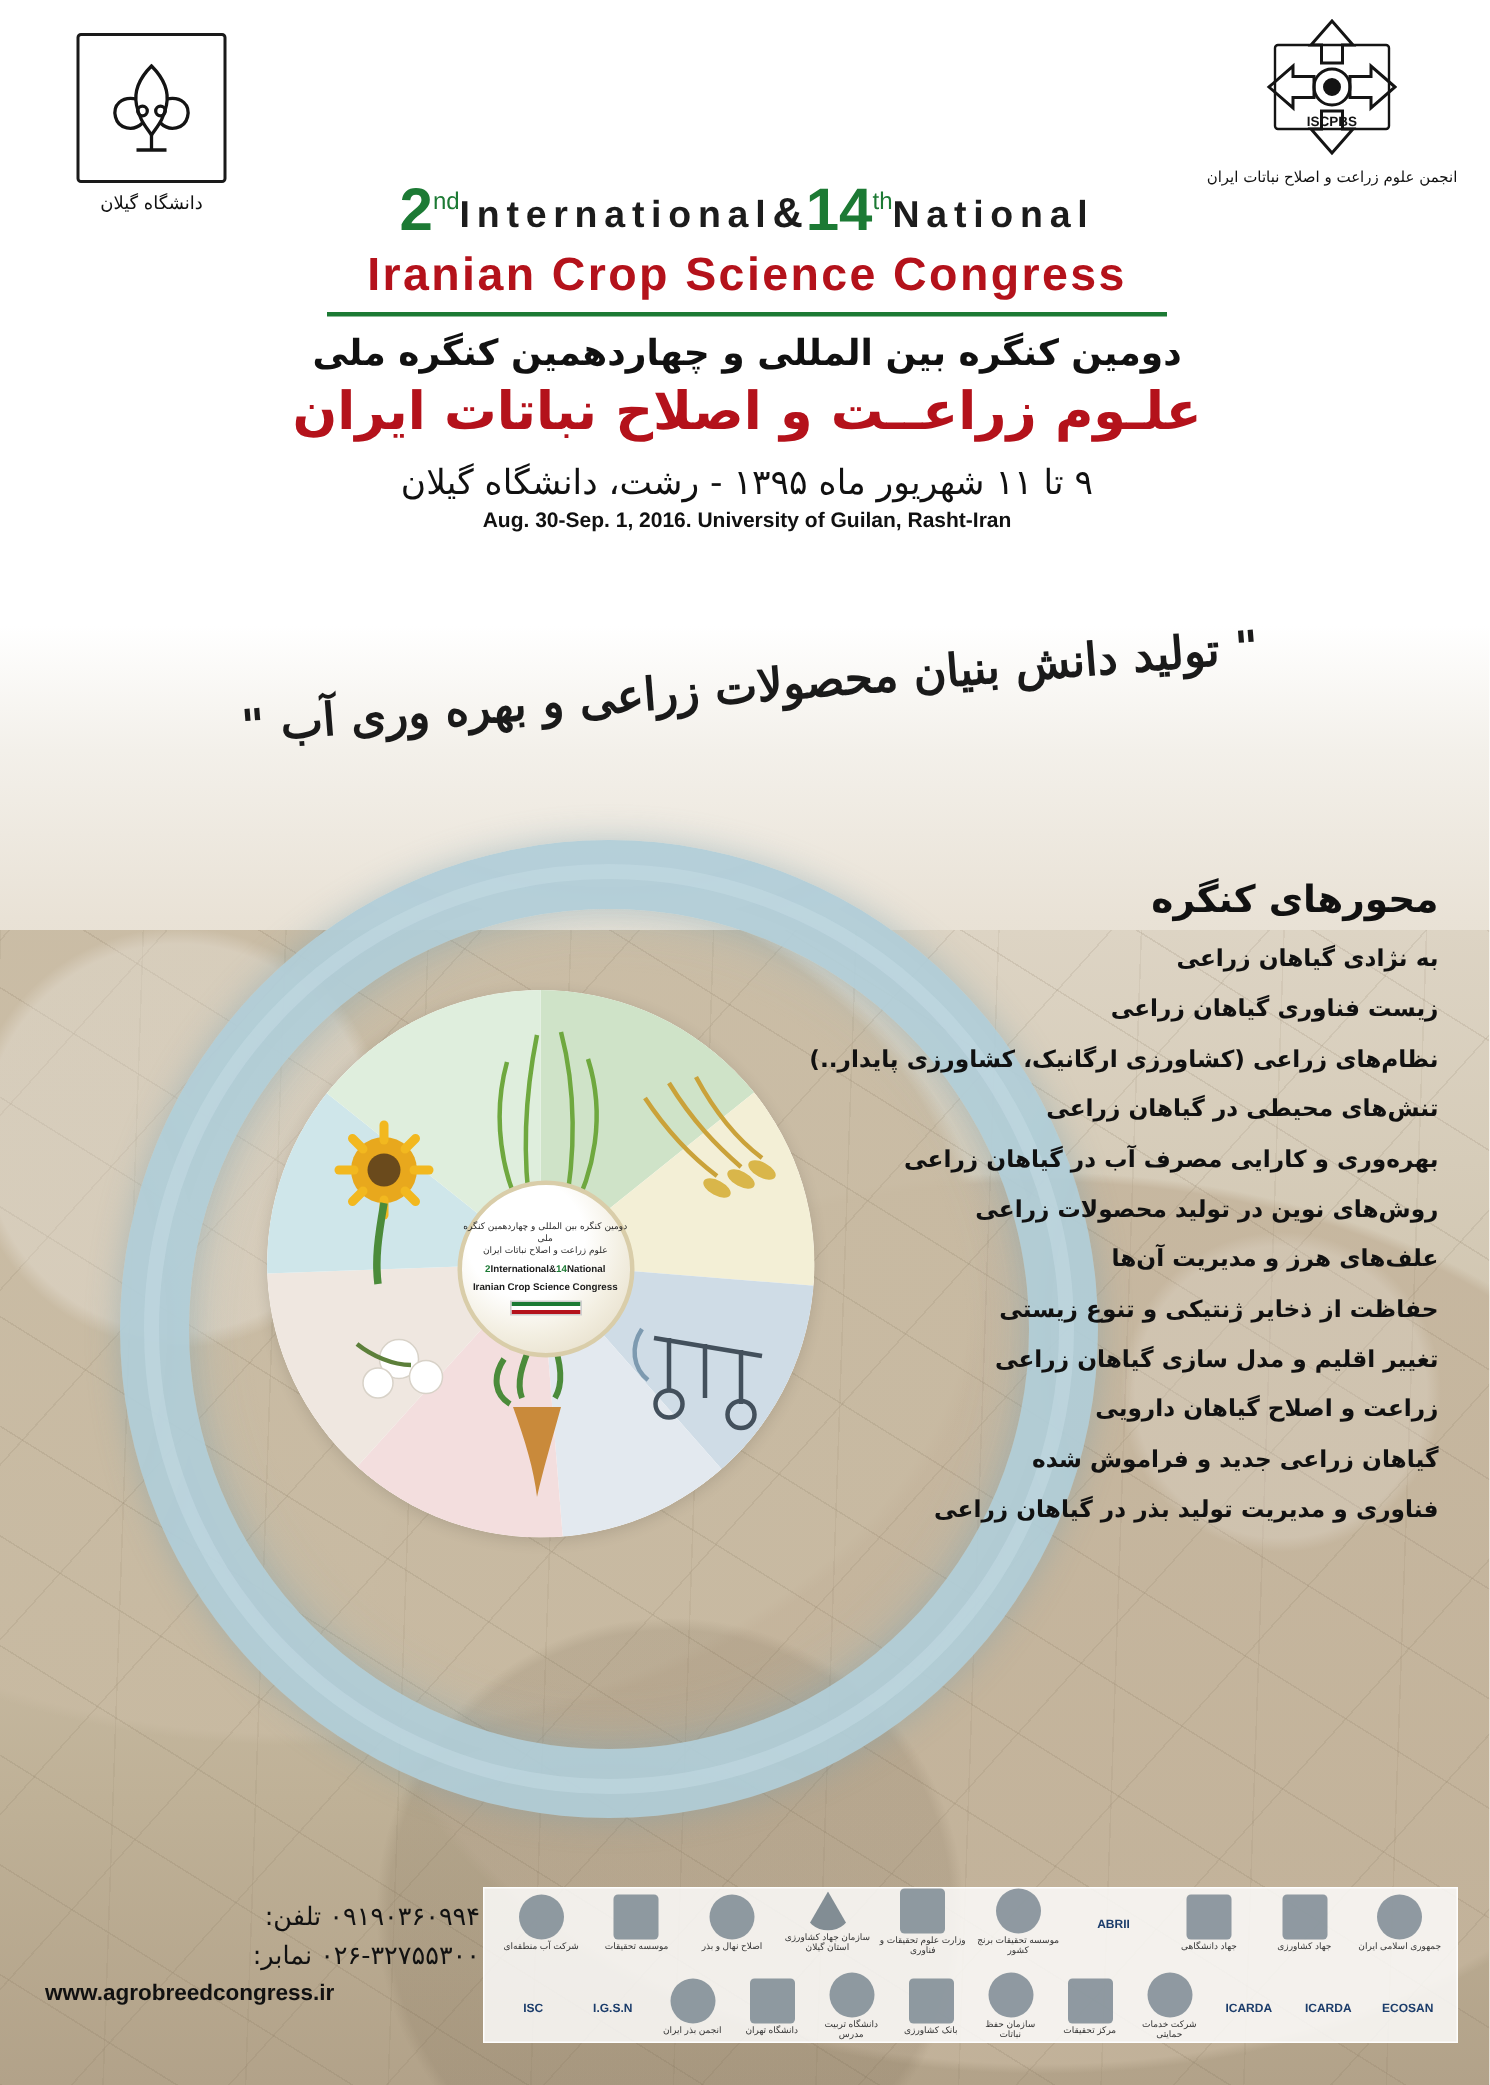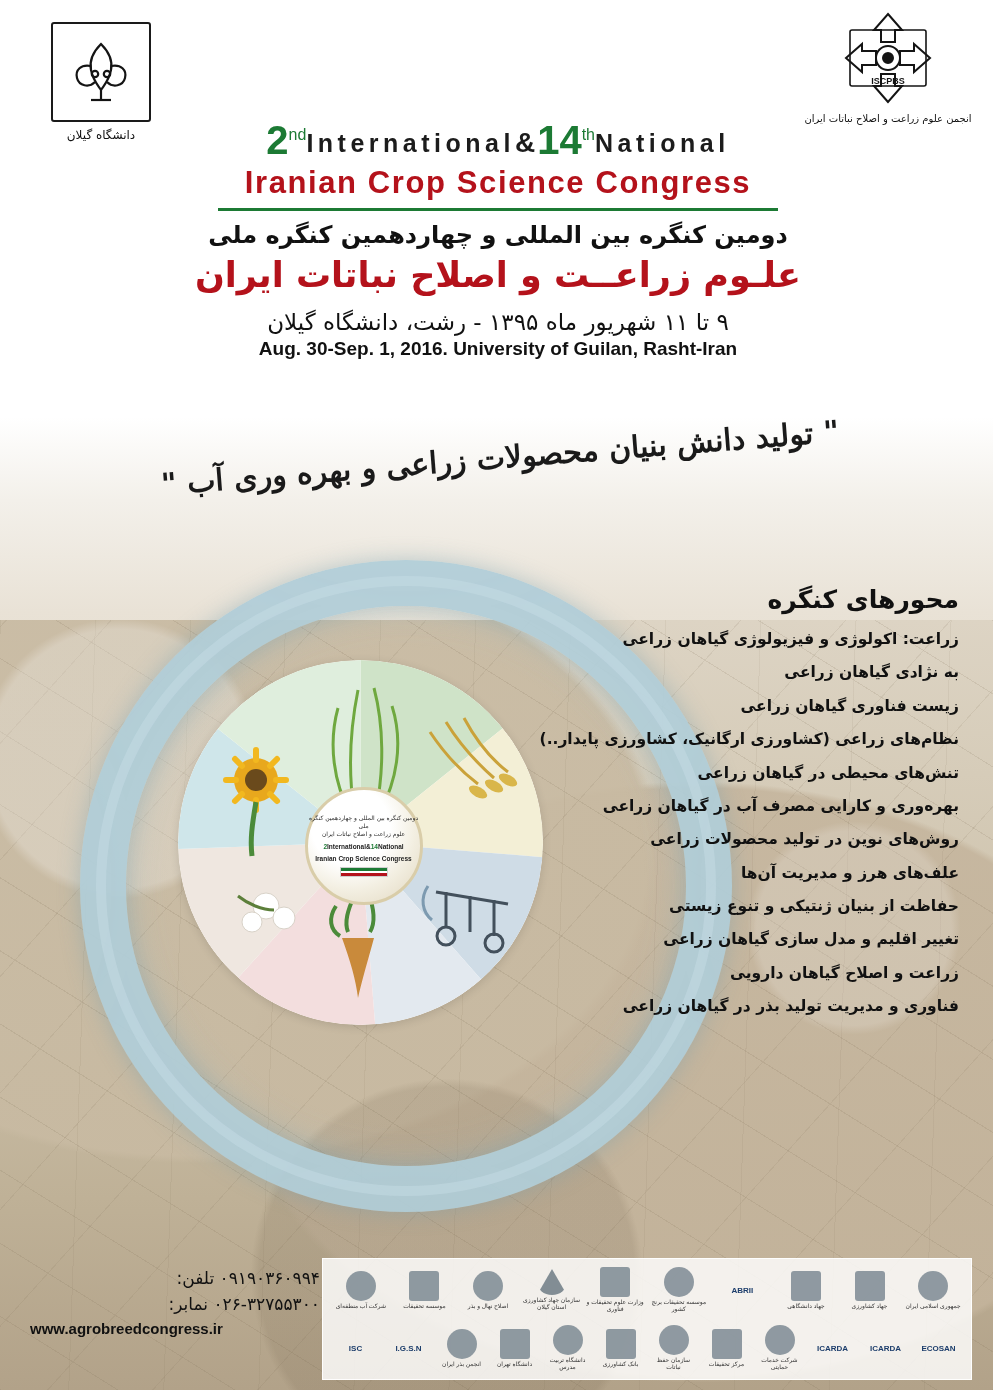--- a/index.html
+++ b/index.html
@@ -71,21 +71,21 @@
   .fa1{
     direction:rtl;font-family:"DejaVu Sans", sans-serif;font-weight:bold;font-size:24px;color:#111;margin-top:10px;
   }
   .fa2{
     direction:rtl;font-family:"DejaVu Sans", sans-serif;font-weight:bold;font-size:35px;color:#b4121b;margin-top:6px;
   }
   .fa-date{
     direction:rtl;font-family:"DejaVu Sans", sans-serif;font-size:23px;color:#111;margin-top:14px;
   }
   .en-date{
-    font-size:19px;font-weight:bold;color:#111;margin-top:3px;
+    font-size:14px;font-weight:bold;color:#111;margin-top:3px;
   }
   .slogan{
     position:absolute;left:120px;top:440px;width:760px;text-align:center;
     direction:rtl;font-family:"DejaVu Serif", serif;font-weight:bold;font-size:30px;color:#1a1a1a;
     transform:rotate(-4.5deg);
   }
 
   
   .art{position:absolute;left:60px;top:545px;width:600px;height:600px;}
   .ring{
@@ -124,21 +124,21 @@
   }
   .topics ul{margin:0;padding:0;}
 
   
   .contact{position:absolute;left:30px;top:1268px;width:290px;direction:rtl;text-align:right;}
   .contact .row{font-family:"DejaVu Sans", sans-serif;font-size:17px;font-weight:normal;color:#111;margin-bottom:6px;text-align:right;}
   .contact .web{direction:ltr;text-align:left;font-size:15px;font-weight:bold;color:#111;margin-top:4px;}
 
   
   .sponsors{
-    position:absolute;left:322px;top:1258px;width:650px;height:122px;
+    position:absolute;left:322px;top:1258px;width:650px;height:104px;
     background:rgba(255,255,255,.82);border:1px solid rgba(255,255,255,.9);
     display:flex;flex-direction:column;justify-content:center;gap:4px;padding:4px 6px;box-sizing:border-box;
   }
   .sp-row{display:flex;align-items:center;justify-content:space-between;height:56px;}
   .sp{
     flex:1;height:52px;margin:0 2px;display:flex;flex-direction:column;align-items:center;justify-content:center;
     text-align:center;overflow:hidden;
   }
   .sp .mk{width:30px;height:30px;border-radius:50%;background:#7d8a93;opacity:.85;}
   .sp .mk.sq{border-radius:3px;}
@@ -291,31 +291,31 @@
         </div>
         <div class="h-en r">Iranian Crop Science Congress</div>
         <div class="flag"></div>
       </div>
     </div>
   </div>
 
   <div class="topics">
     <h3>محورهای کنگره</h3>
     <ul>
-      <li>زراعت: اکولوژی و فیزیولوژی گیاهان زراعی</li>
       <li>به نژادی گیاهان زراعی</li>
       <li>زیست فناوری گیاهان زراعی</li>
       <li>نظام‌های زراعی (کشاورزی ارگانیک، کشاورزی پایدار..)</li>
       <li>تنش‌های محیطی در گیاهان زراعی</li>
       <li>بهره‌وری و کارایی مصرف آب در گیاهان زراعی</li>
       <li>روش‌های نوین در تولید محصولات زراعی</li>
       <li>علف‌های هرز و مدیریت آن‌ها</li>
-      <li>حفاظت از بنیان ژنتیکی و تنوع زیستی</li>
+      <li>حفاظت از ذخایر ژنتیکی و تنوع زیستی</li>
       <li>تغییر اقلیم و مدل سازی گیاهان زراعی</li>
       <li>زراعت و اصلاح گیاهان دارویی</li>
+      <li>گیاهان زراعی جدید و فراموش شده</li>
       <li>فناوری و مدیریت تولید بذر در گیاهان زراعی</li>
     </ul>
   </div>
 
   <div class="contact">
     <div class="row">
       <span>۰۹۱۹۰۳۶۰۹۹۴</span>
       <span>تلفن:</span>
     </div>
     <div class="row">

